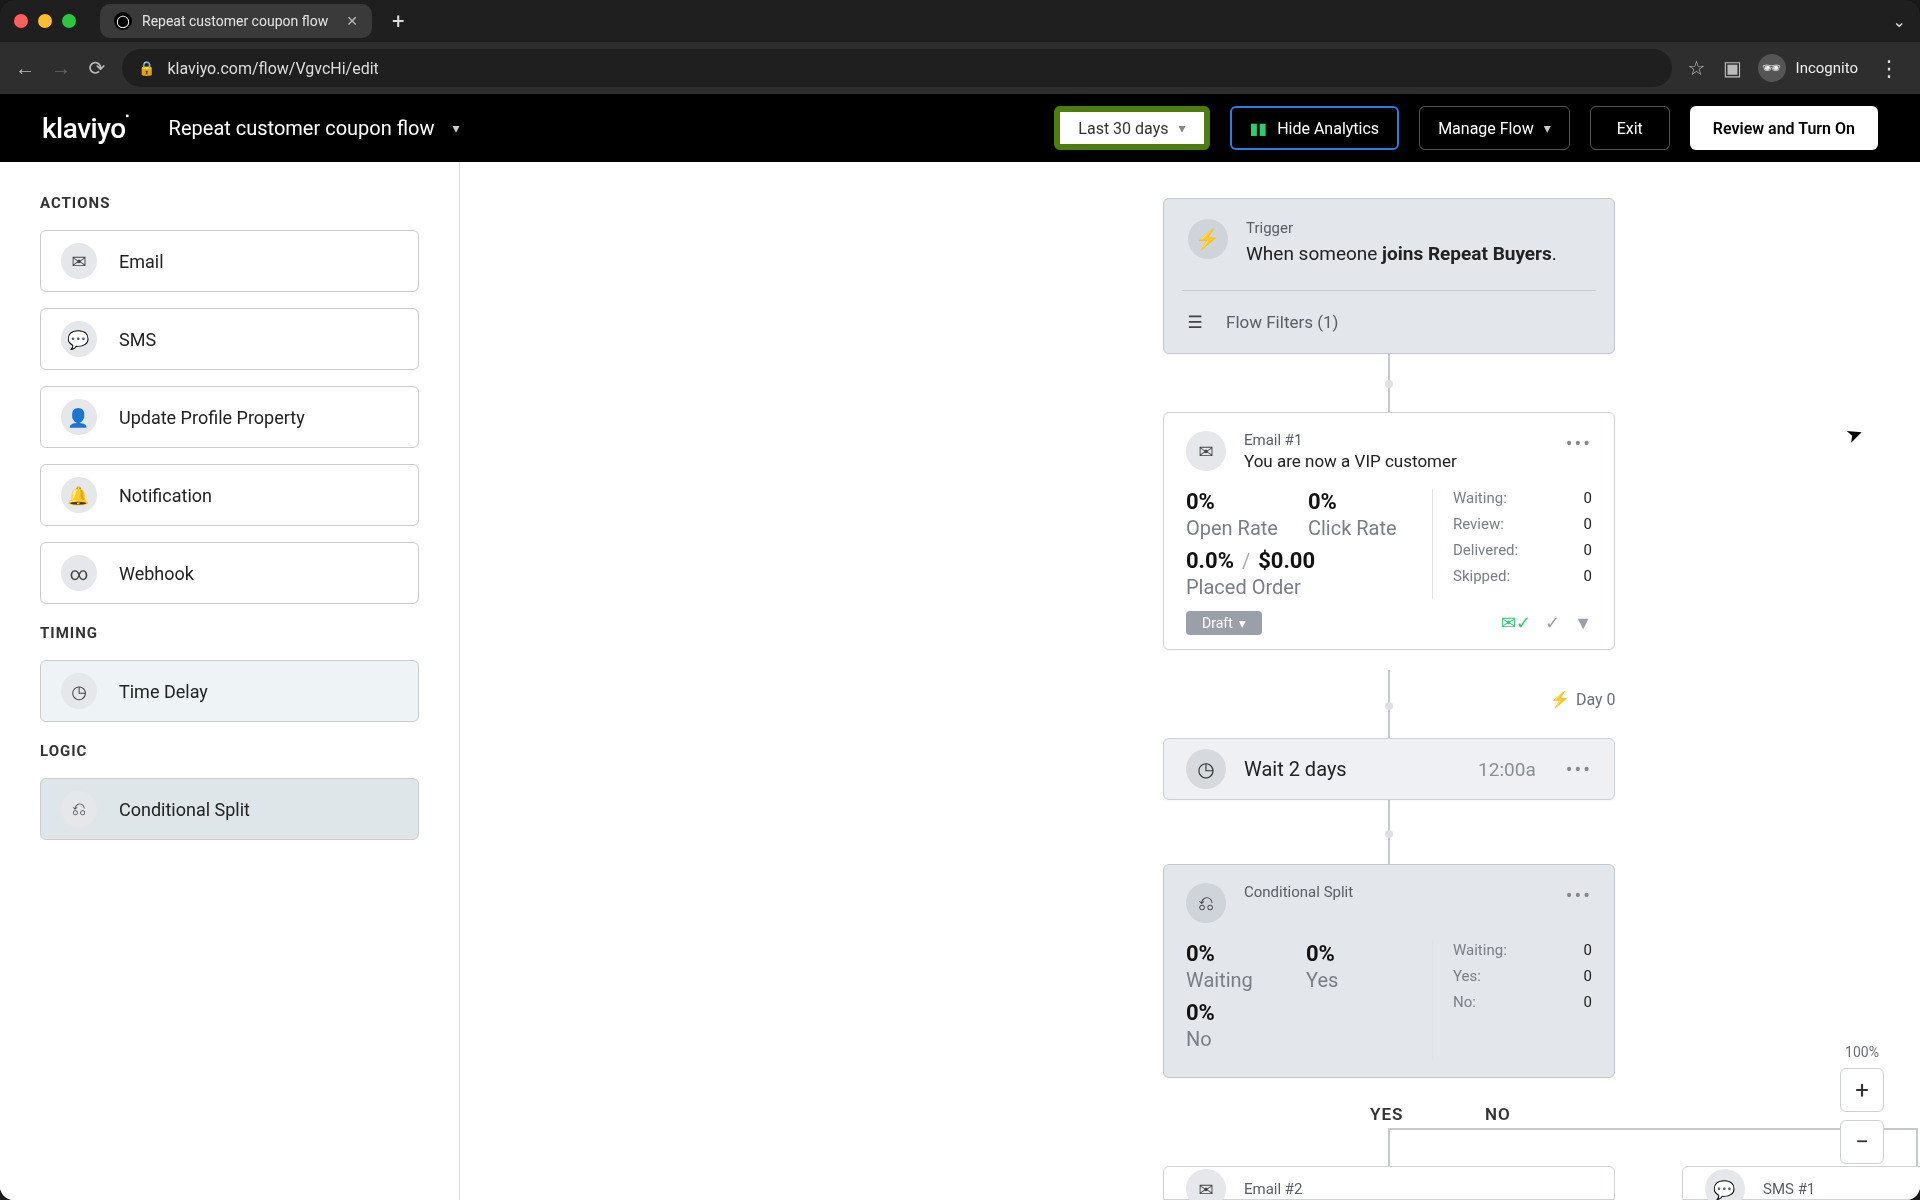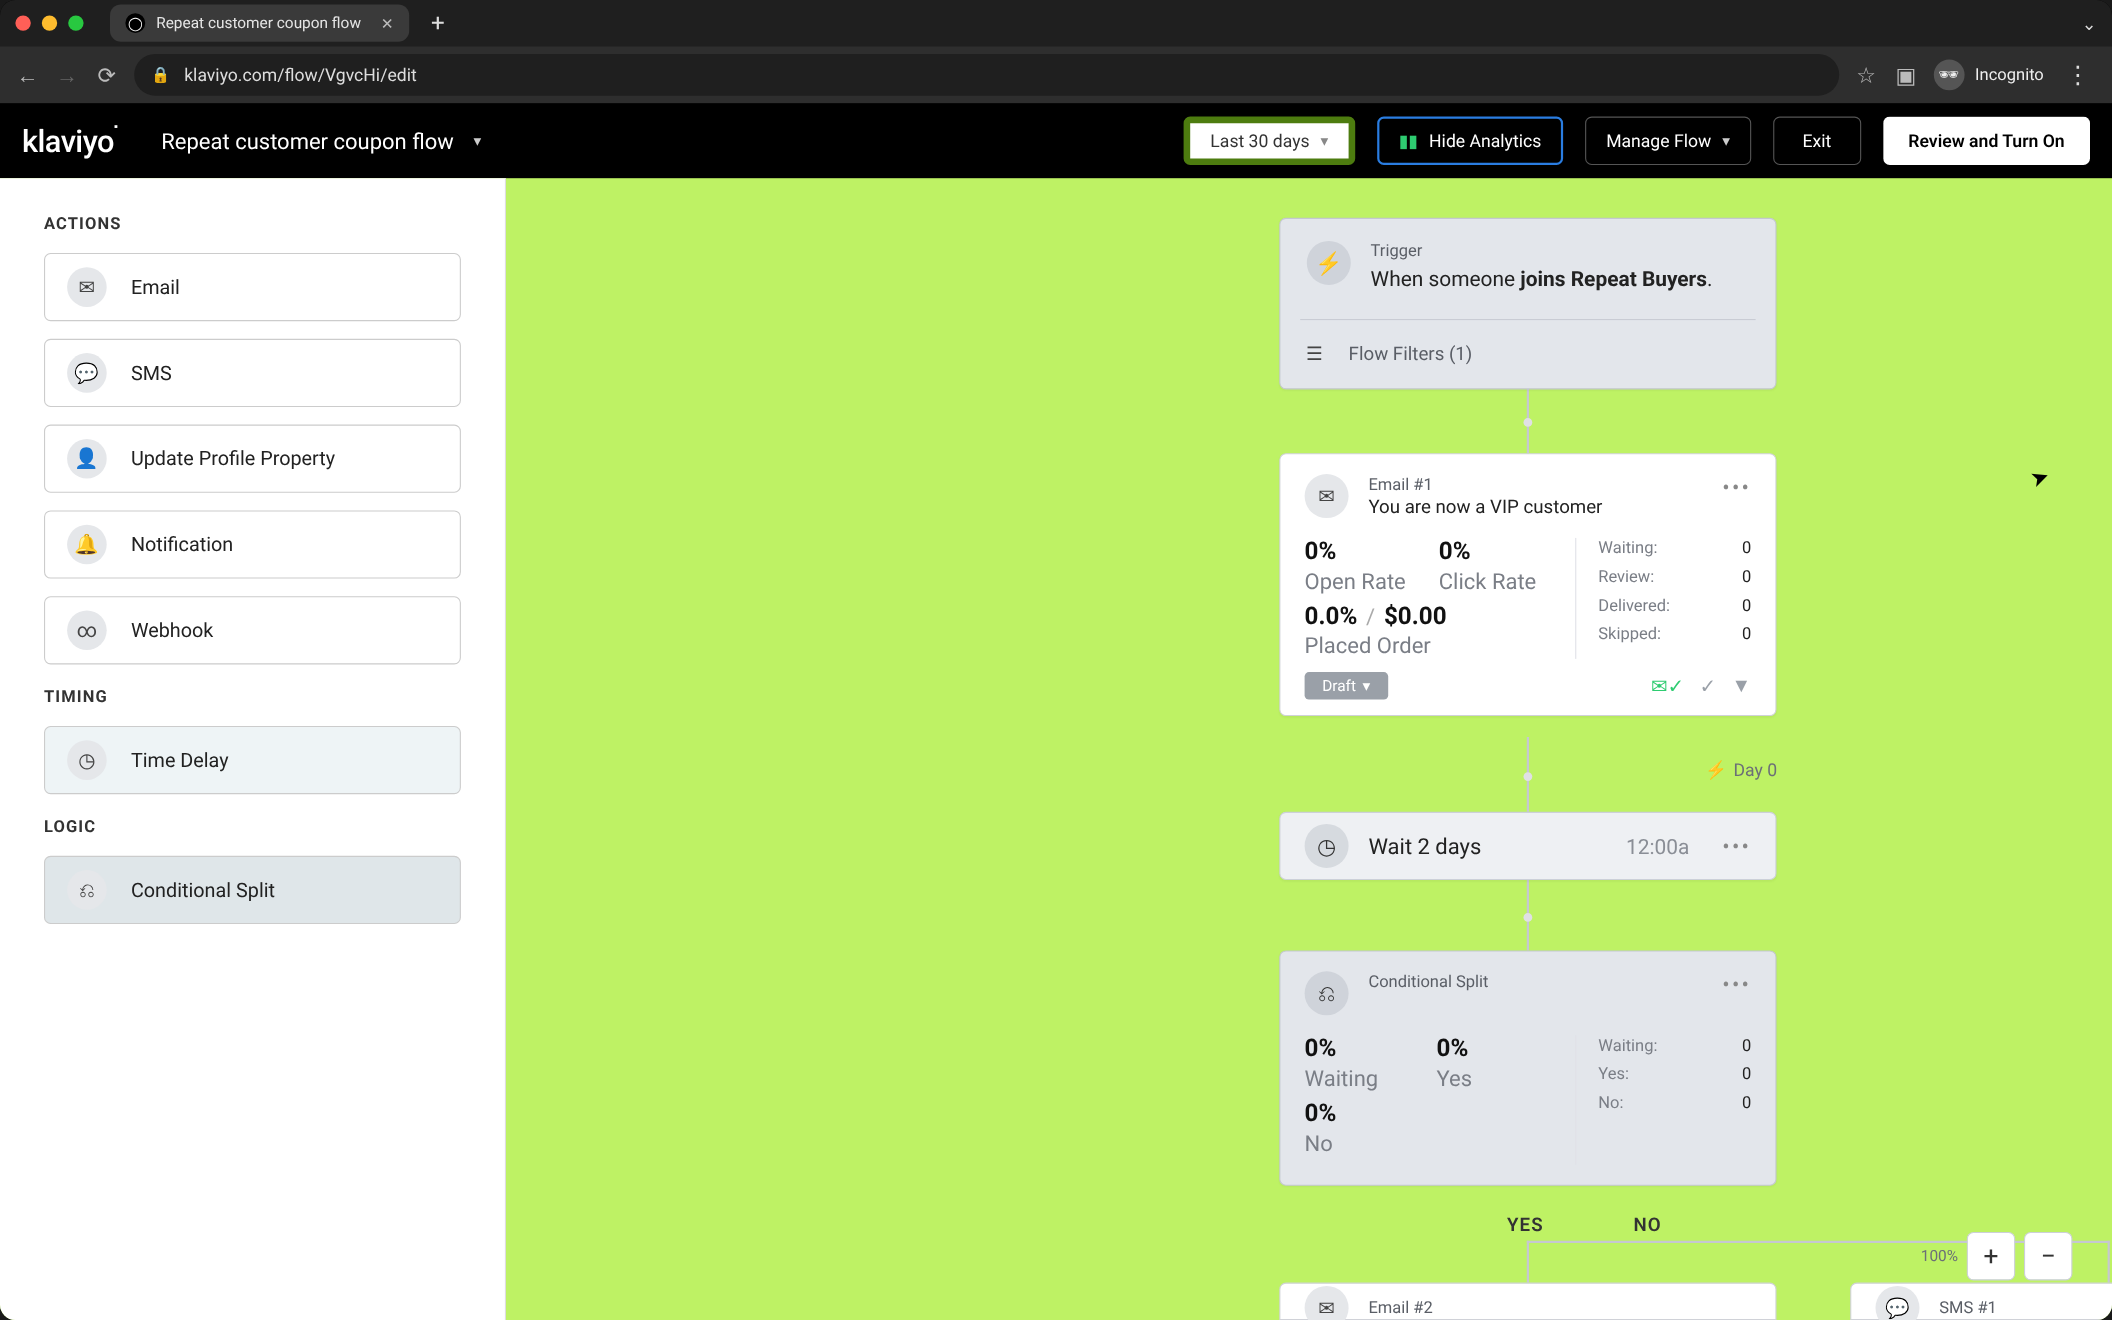--- a/index.html
+++ b/index.html
@@ -19,35 +19,35 @@
 .tab-down{margin-left:auto;color:#ddd;font-size:16px}
 .addr-bar{height:52px;background:#2e2e2e;display:flex;align-items:center;padding:0 14px;gap:14px;color:#ccc}
 .nav-icn{width:22px;height:22px;display:flex;align-items:center;justify-content:center;color:#bbb;font-size:20px}
 .nav-icn.dim{color:#666}
 .url-field{flex:1;background:#1f1f1f;border-radius:24px;height:38px;display:flex;align-items:center;padding:0 16px;gap:12px;color:#ddd;font-size:16px}
 .lock-icn{font-size:14px;color:#bbb}
 .incognito{display:flex;align-items:center;gap:10px;color:#eee;font-size:15px}
 .incog-badge{width:28px;height:28px;border-radius:50%;background:#555;display:flex;align-items:center;justify-content:center}
 .kebab{font-size:22px;color:#ddd;padding:0 6px}
 
-.app-header{height:68px;background:#000;display:flex;align-items:center;padding:0 20px;gap:20px}
+.app-header{height:68px;background:#000;display:flex;align-items:center;padding:0 42px;gap:20px}
 .logo{color:#fff;font-size:28px;font-weight:500;letter-spacing:-0.5px;position:relative}
 .logo sup{font-size:10px;vertical-align:top;position:relative;top:-2px}
 .flow-title-wrap{display:flex;align-items:center;gap:18px;color:#fff;font-size:20px;margin-left:20px}
 .caret-down{font-size:14px;color:#ccc}
 .hdr-spacer{flex:1}
 .hdr-btn{height:44px;padding:0 18px;border-radius:6px;display:flex;align-items:center;gap:10px;font-size:16px;cursor:pointer;border:1px solid transparent}
 .btn-date{background:#fff;color:#333;border:6px solid #4d7c0f}
 .btn-analytics{background:#000;color:#fff;border:2px solid #2a7de1}
 .btn-analytics .ana-icn{color:#2ecc71}
 .btn-manage{background:#000;color:#fff;border:1px solid #555}
 .btn-exit{background:#000;color:#fff;border:1px solid #555;padding:0 26px}
 .btn-review{background:#fff;color:#000;font-weight:600;padding:0 22px}
 
-.app-body{display:flex;height:1038px;background:#bef264}
+.app-body{display:flex;height:1038px;background:#ffffff}
 .sidebar{width:460px;background:#fff;border-right:1px solid #ddd;padding:32px 40px}
 .side-heading{font-size:15px;font-weight:700;color:#333;letter-spacing:1px;margin-bottom:18px;margin-top:20px}
 .side-heading:first-child{margin-top:0}
 .palette-item{height:62px;border:1px solid #ccc;border-radius:6px;display:flex;align-items:center;padding:0 20px;gap:22px;font-size:18px;color:#222;margin-bottom:16px;background:#fff}
 .palette-item.tinted{background:#eef4f6}
 .palette-item.tinted-split{background:#dfe6e9}
 .p-icon{width:36px;height:36px;border-radius:50%;background:#e5e7ea;display:flex;align-items:center;justify-content:center;font-size:18px;color:#444}
 
 .canvas{flex:1;position:relative;overflow:hidden}
 .flow{width:100%;height:100%;position:relative}
@@ -104,21 +104,21 @@
 .branch-no{left:1025px}
 
 .branch-line-h{position:absolute;top:966px;left:928px;width:530px;height:2px;background:#c5c8d0}
 .branch-line-v{position:absolute;width:2px;background:#c5c8d0}
 
 .partial-card{position:absolute;top:1004px;height:34px;background:#fff;border:1px solid #d0d2d8;border-top-left-radius:6px;border-top-right-radius:6px;display:flex;align-items:center;padding:12px 22px 0;gap:18px}
 .partial-email{left:703px;width:452px}
 .partial-sms{left:1222px;width:452px}
 .partial-lbl{font-size:15px;color:#5a5e66}
 
-.zoom-ctrl{position:absolute;right:36px;bottom:36px;display:flex;flex-direction:row;align-items:center;gap:8px}
+.zoom-ctrl{position:absolute;right:36px;bottom:36px;display:flex;flex-direction:column;align-items:center;gap:8px}
 .zoom-pct{font-size:14px;color:#6b6f77}
 .zoom-btn{width:44px;height:44px;border:1px solid #ccd0d8;background:#fff;border-radius:6px;display:flex;align-items:center;justify-content:center;font-size:24px;color:#333}
 
 .cursor{position:absolute;left:1386px;top:260px;font-size:20px;color:#000;transform:rotate(-20deg)}
 
 .c1{top:190px;height:60px;background:#c5c8d0}
 .c2{top:508px;height:68px;background:#c5c8d0}
 .c3{top:638px;height:64px;background:#c5c8d0}
 </style>
 </head>

